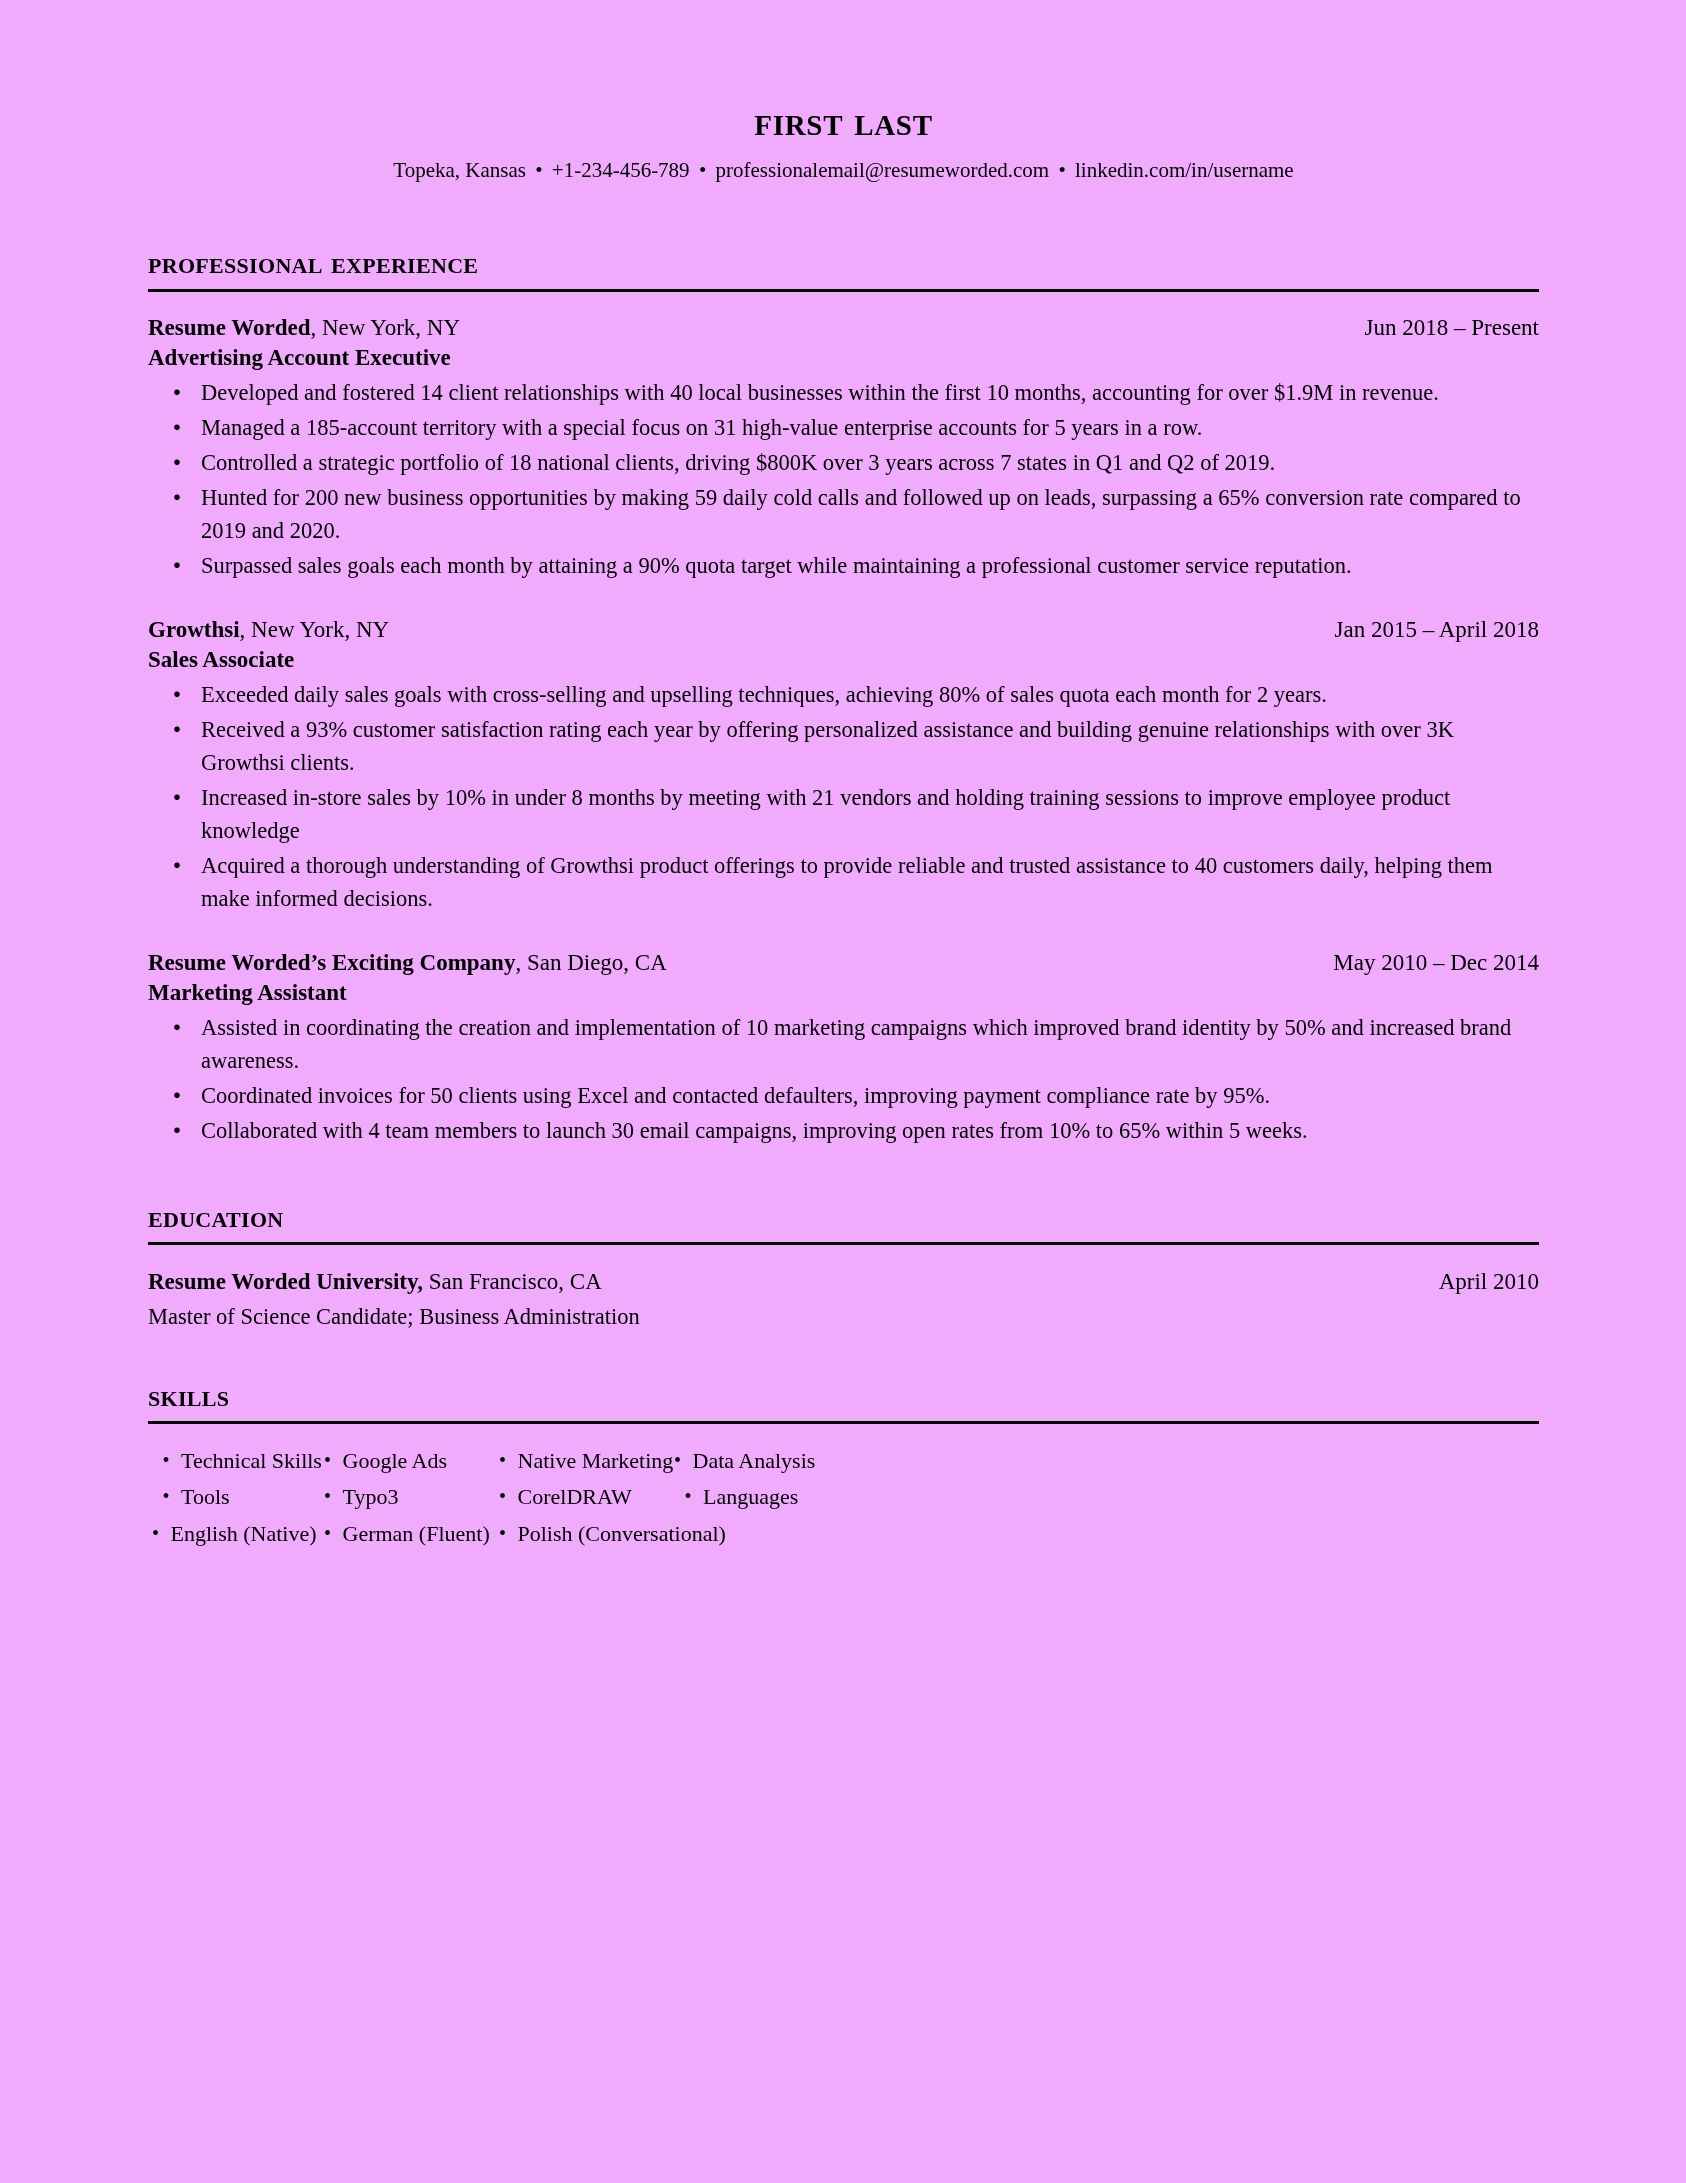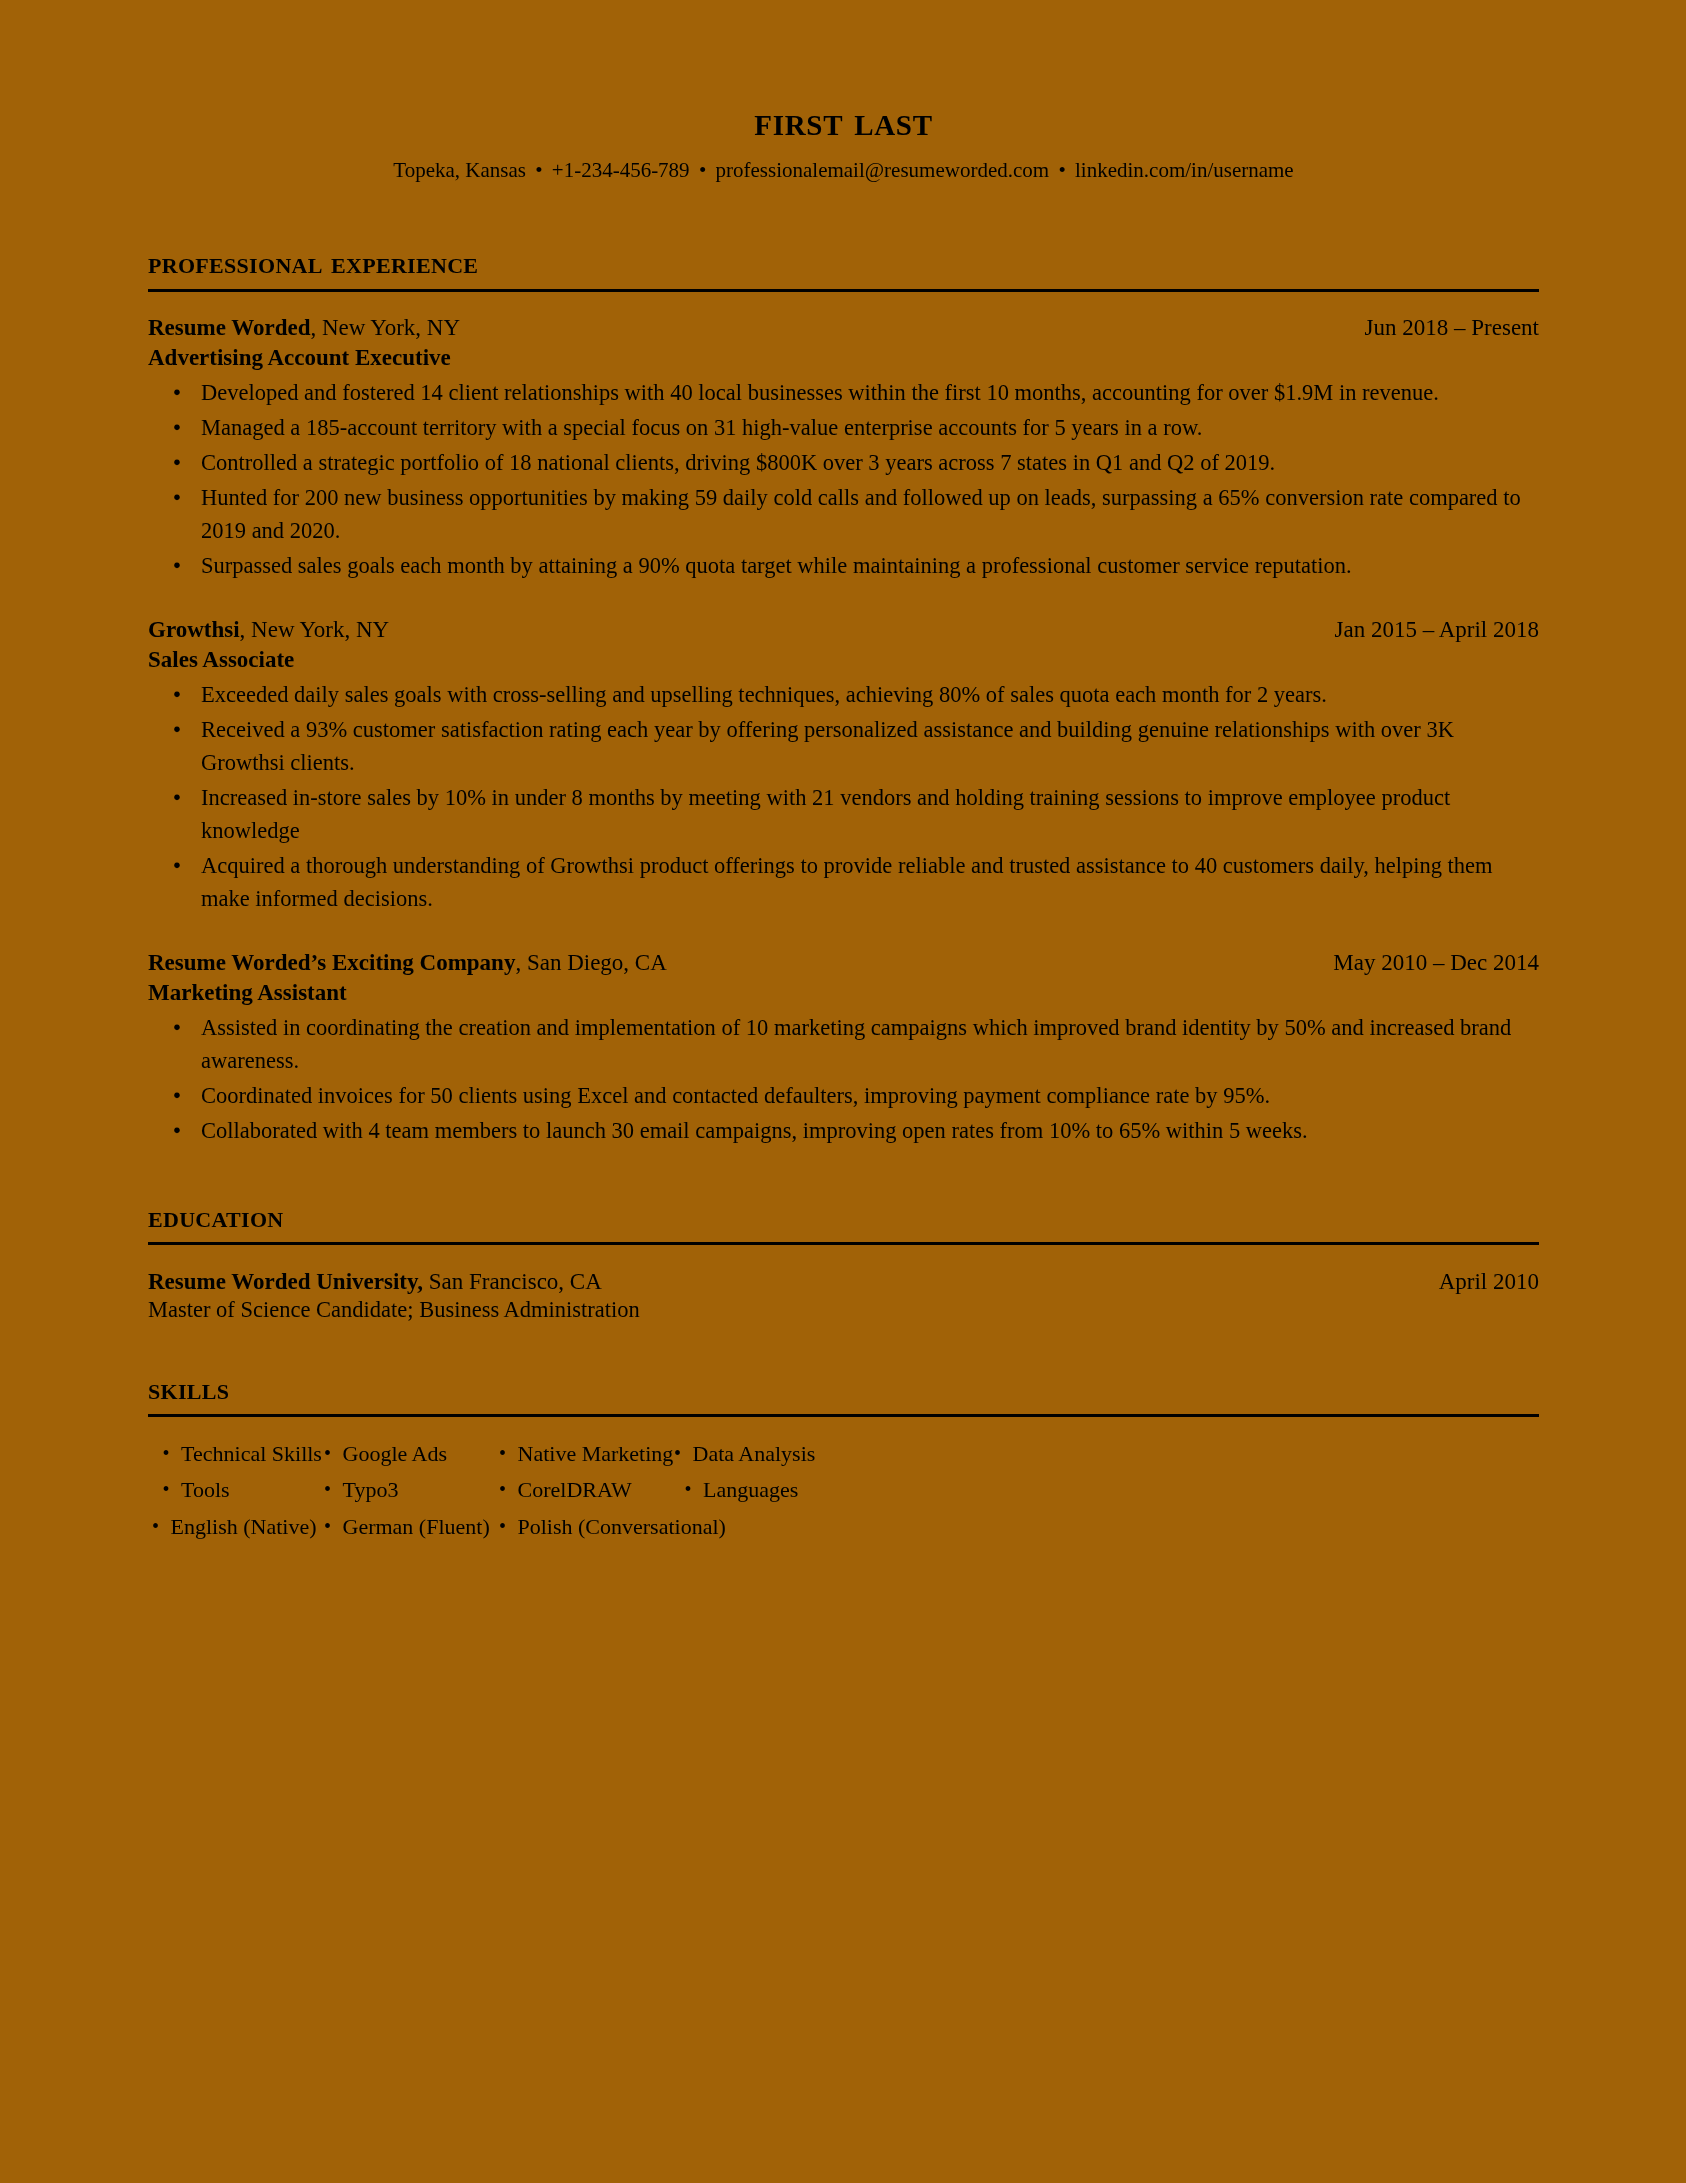--- a/index.html
+++ b/index.html
@@ -9,21 +9,21 @@
   }
   body {
     font-family: "Liberation Serif", "DejaVu Serif", serif;
     color: #000000;
     -webkit-font-smoothing: antialiased;
   }
   .page {
     width: 1687px;
     height: 2183px;
     position: relative;
-    background: #a16207;
+    background: #f0abfc;
     box-sizing: border-box;
     padding: 0 148px;
     overflow: hidden;
   }
 
   
   .resume-header {
     text-align: center;
     padding-top: 99px;
   }
@@ -81,21 +81,21 @@
   .entry-role {
     font-size: 23px;
     font-weight: 700;
     line-height: 1.25;
     margin-top: 2px;
   }
   .entry-sub {
     font-size: 22.5px;
     font-weight: 400;
     line-height: 1.3;
-    margin-top: 0;
+    margin-top: 7px;
   }
 
   
   ul.bullets {
     list-style: none;
     margin: 3.3px 0 0 0;
     padding: 0;
   }
   ul.bullets > li {
     position: relative;

